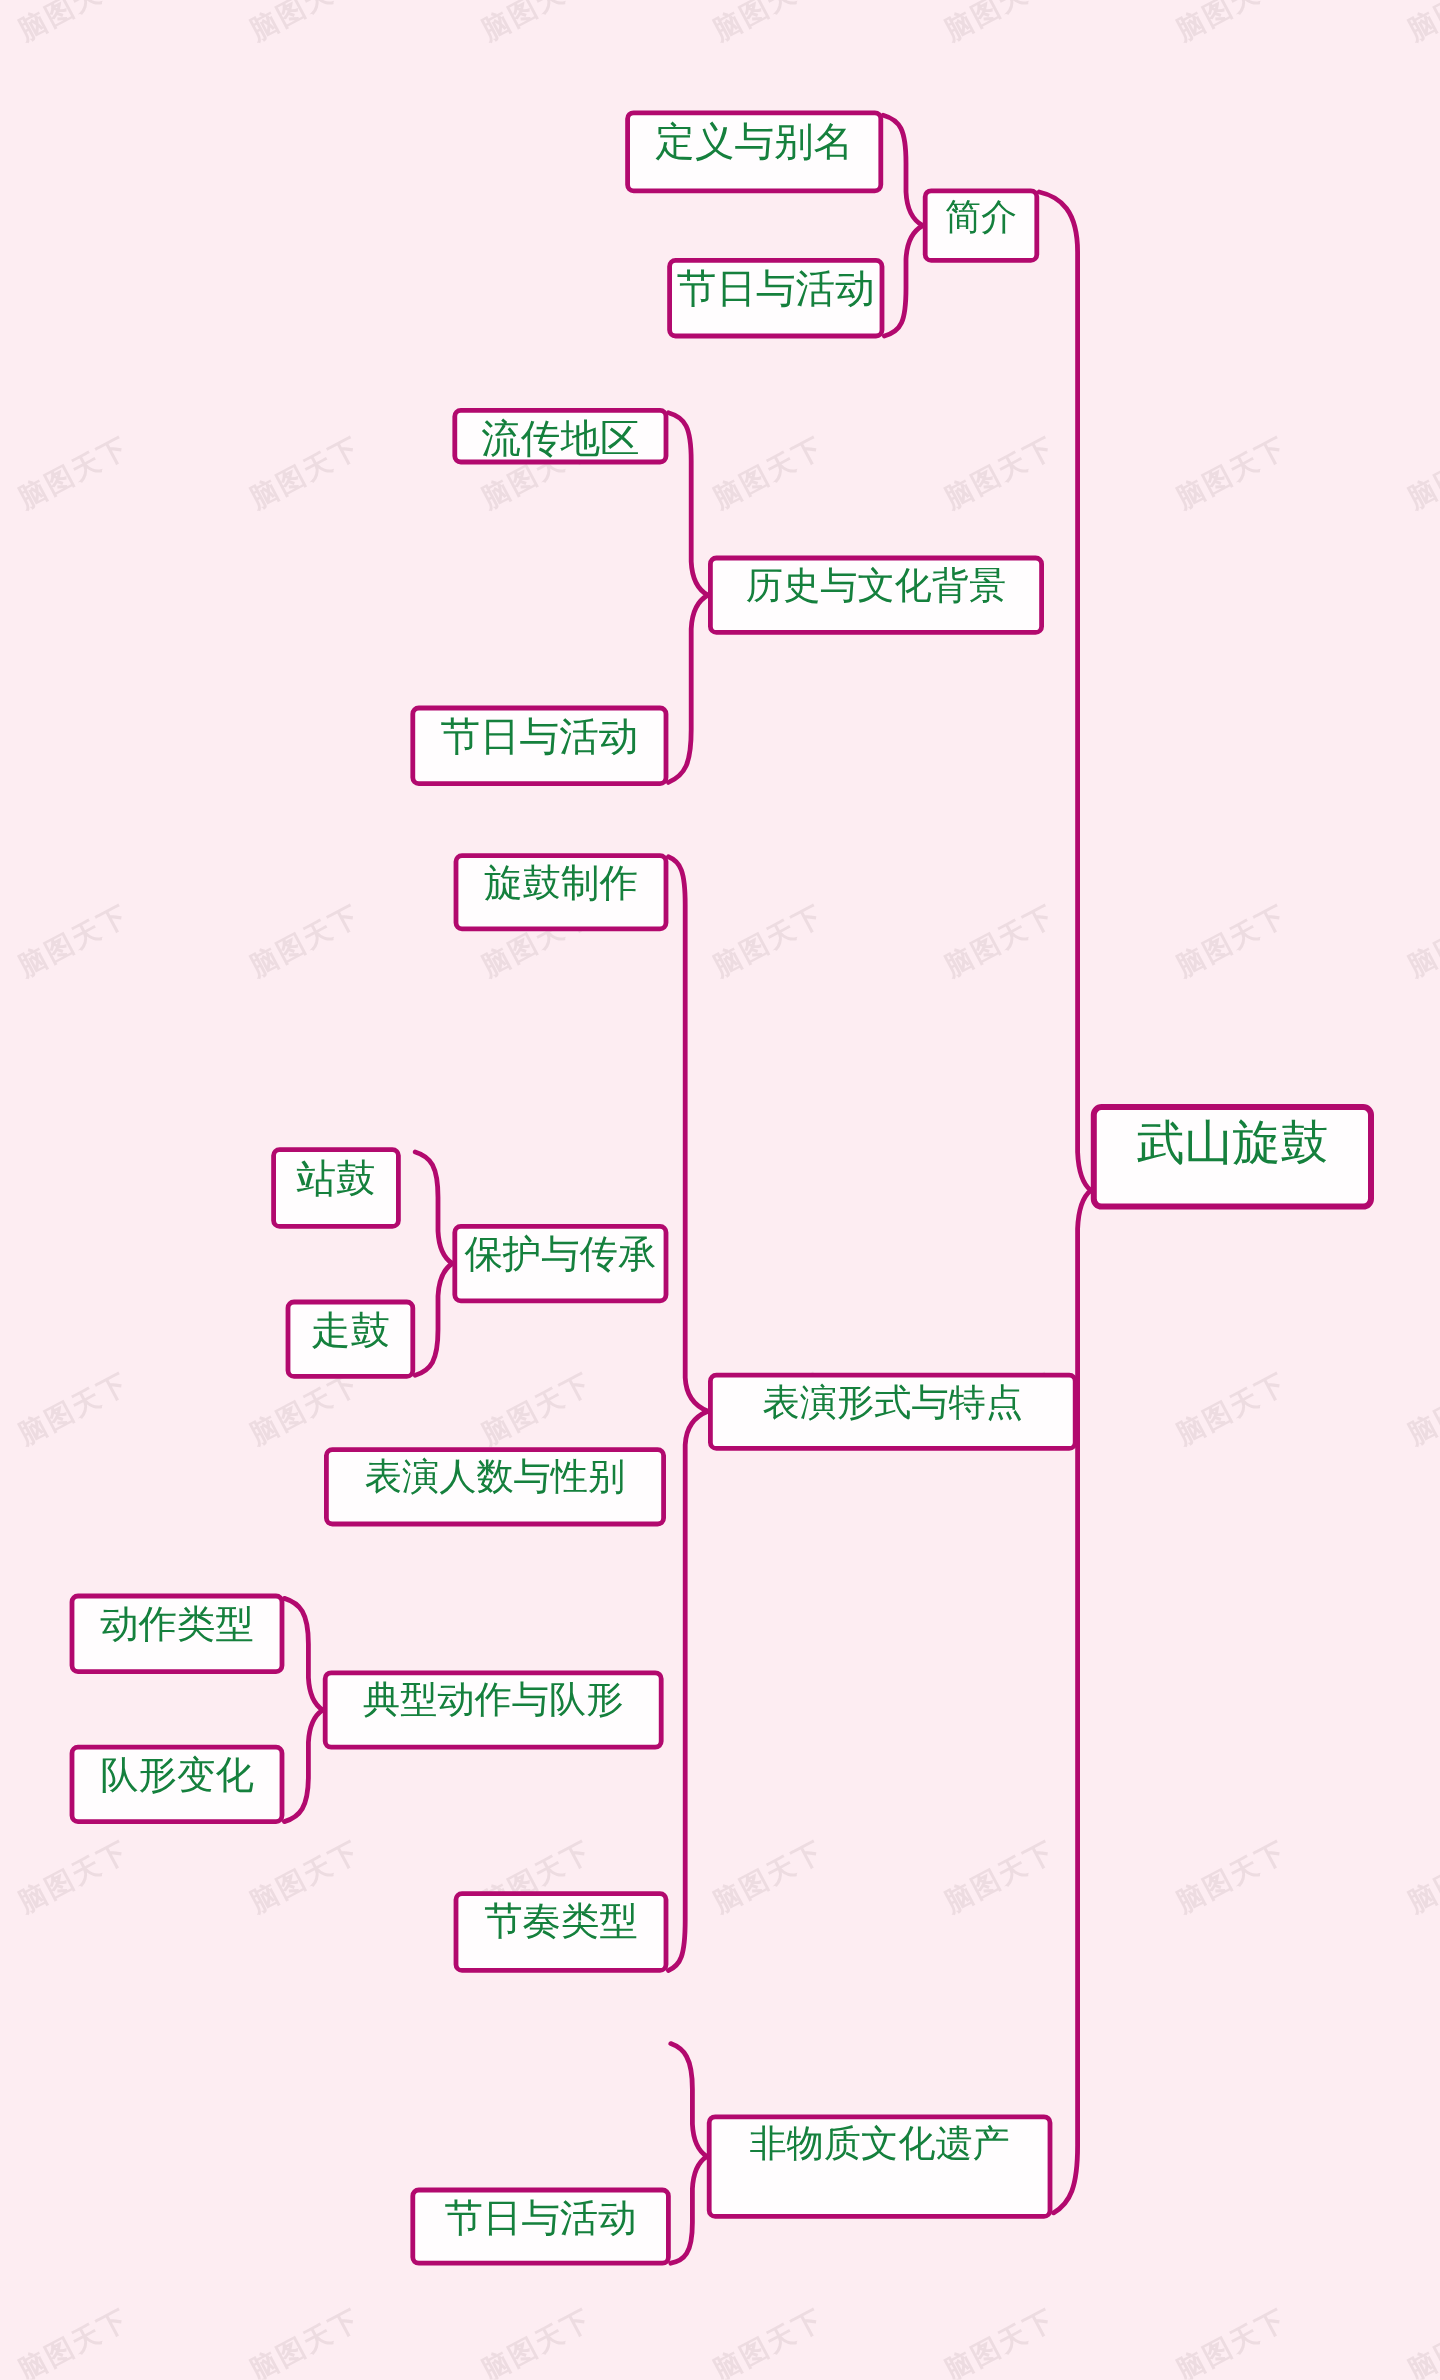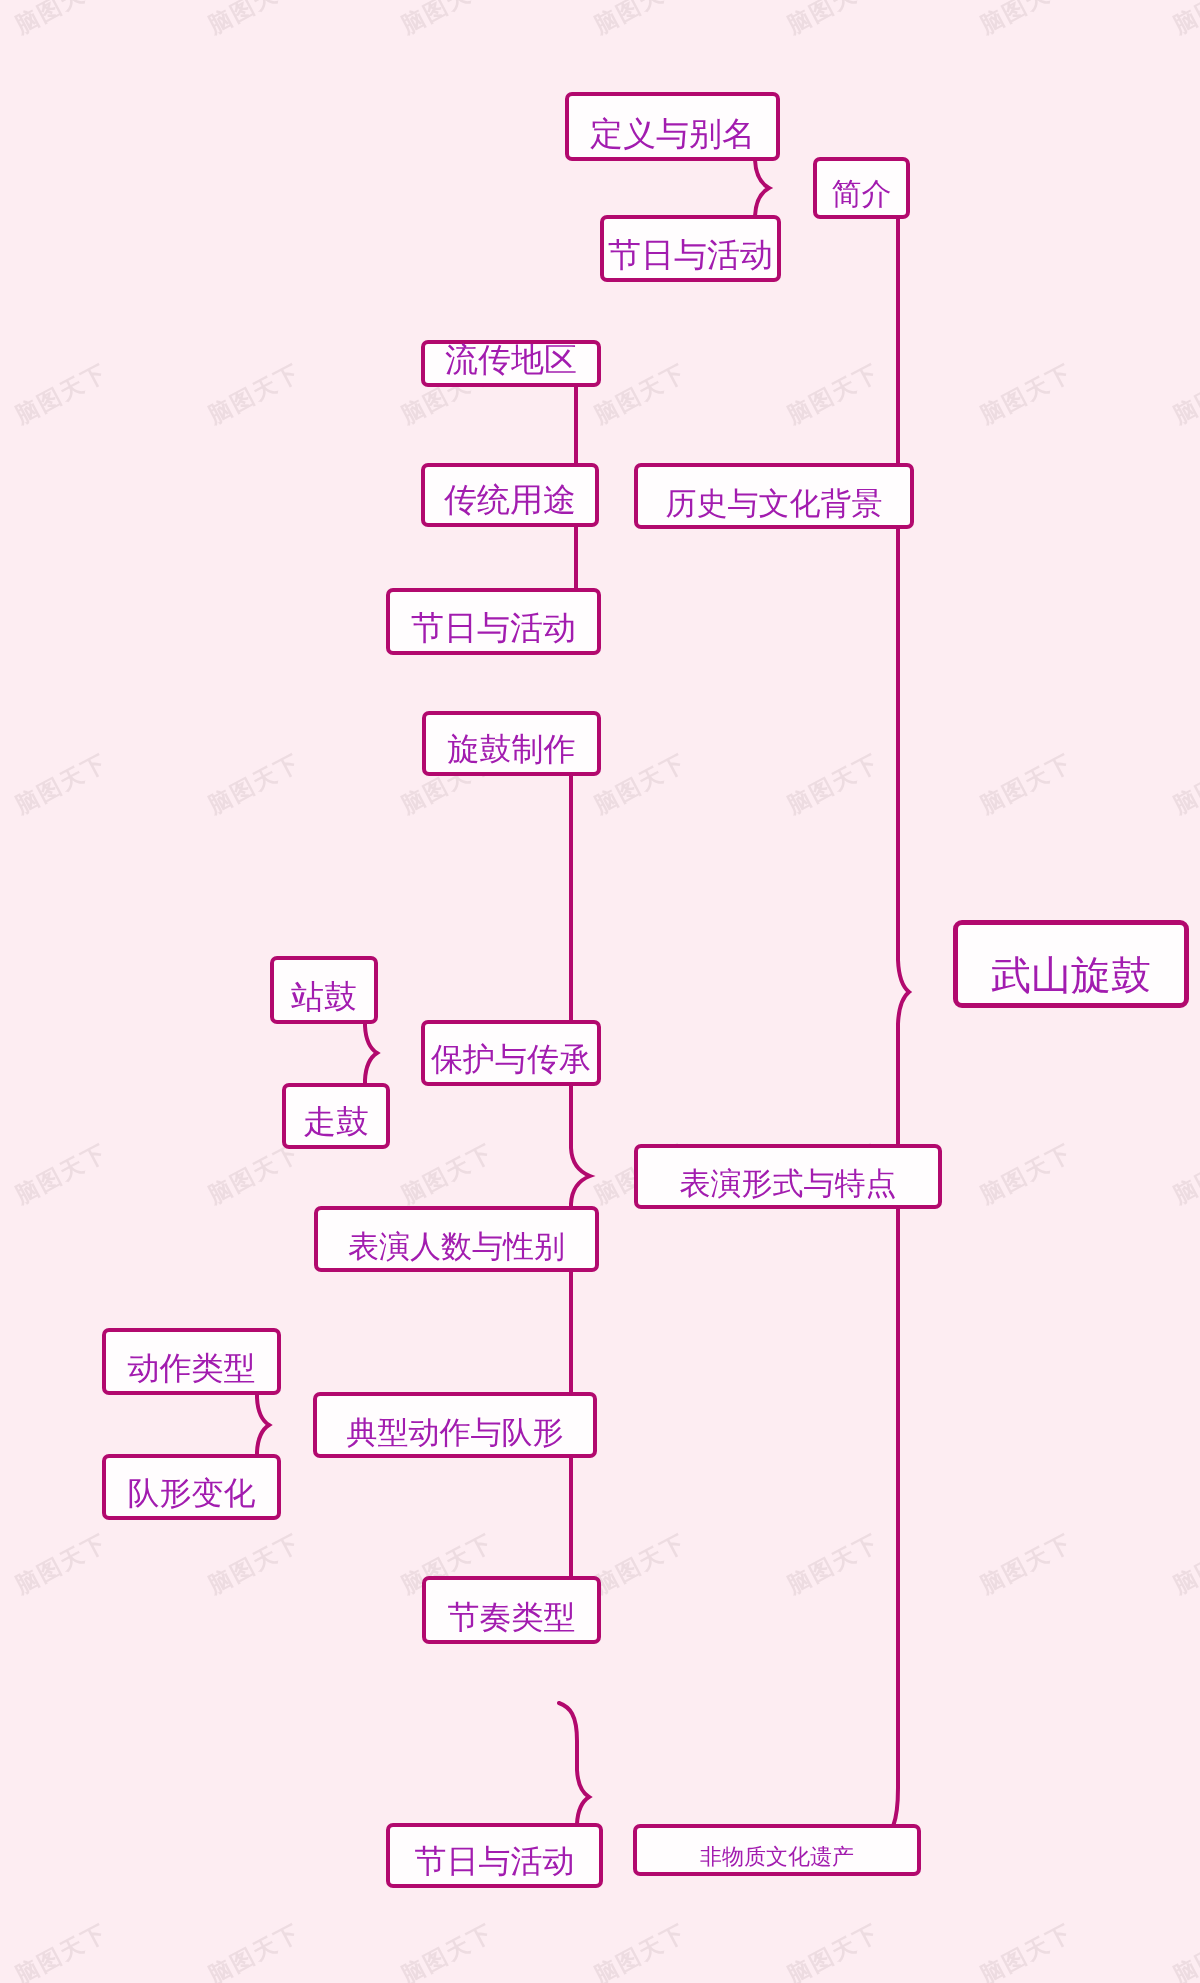--- a/index.html
+++ b/index.html
@@ -7,22 +7,22 @@
   .canvas{position:relative;width:1200px;height:1983px;background:#fdedf2;overflow:hidden;}
   .layer{position:absolute;left:0;top:0;width:1200px;height:1983px;}
   #watermark-layer{z-index:0;}
   .wm{position:absolute;transform:rotate(-28deg);transform-origin:left top;
       font-family:"DejaVu Sans","Liberation Sans",sans-serif;font-weight:bold;
       font-size:23px;letter-spacing:2px;color:rgba(120,95,110,0.12);white-space:nowrap;}
   svg.links{position:absolute;left:0;top:0;z-index:1;}
   svg.links path{fill:none;stroke:#b2096e;stroke-width:4;stroke-linecap:round;}
   .node{position:absolute;box-sizing:border-box;z-index:2;
         background:#fffdfe;border:4px solid #b2096e;border-radius:7px;
-        display:flex;align-items:flex-end;justify-content:center;
-        color:#a21caf;cursor:pointer;margin-left:44px;}
+        display:flex;align-items:flex-start;justify-content:center;
+        color:#15803d;cursor:pointer;}
   .node.root{border-width:5px;border-radius:9px;}
   .node span{white-space:nowrap;}
 </style>
 </head>
 <body>
 
 <div class="canvas">
 
   <div class="layer" id="watermark-layer">
       <span class="wm" style="left: 10px; top: 14px;">脑图天下</span>
@@ -85,36 +85,33 @@
 
   <div class="node" style="left:769px;top:157px;width:97px;height:62px;font-size:30px">
     <span>简介</span>
   </div>
   <div class="node" style="left:590px;top:463px;width:280px;height:66px;font-size:31px">
     <span>历史与文化背景</span>
   </div>
   <div class="node" style="left:590px;top:1144px;width:308px;height:65px;font-size:31px">
     <span>表演形式与特点</span>
   </div>
-  <div class="node" style="left:589px;top:1824px;width:288px;height:52px;font-size:22px">
+  <div class="node" style="left:589px;top:1762px;width:288px;height:87px;font-size:31px">
     <span>非物质文化遗产</span>
   </div>
 
   <div class="node" style="left:521px;top:92px;width:215px;height:69px;font-size:33px">
     <span>定义与别名</span>
   </div>
   <div class="node" style="left:556px;top:215px;width:181px;height:67px;font-size:33px">
     <span>节日与活动</span>
   </div>
 
   <div class="node" style="left:377px;top:340px;width:180px;height:47px;font-size:33px">
     <span>流传地区</span>
-  </div>
-  <div class="node" style="left:377px;top:463px;width:178px;height:64px;font-size:33px">
-    <span>传统用途</span>
   </div>
   <div class="node" style="left:342px;top:588px;width:215px;height:67px;font-size:33px">
     <span>节日与活动</span>
   </div>
 
   <div class="node" style="left:378px;top:711px;width:179px;height:65px;font-size:32px">
     <span>旋鼓制作</span>
   </div>
   <div class="node" style="left:377px;top:1020px;width:180px;height:66px;font-size:32px">
     <span>保护与传承</span>

